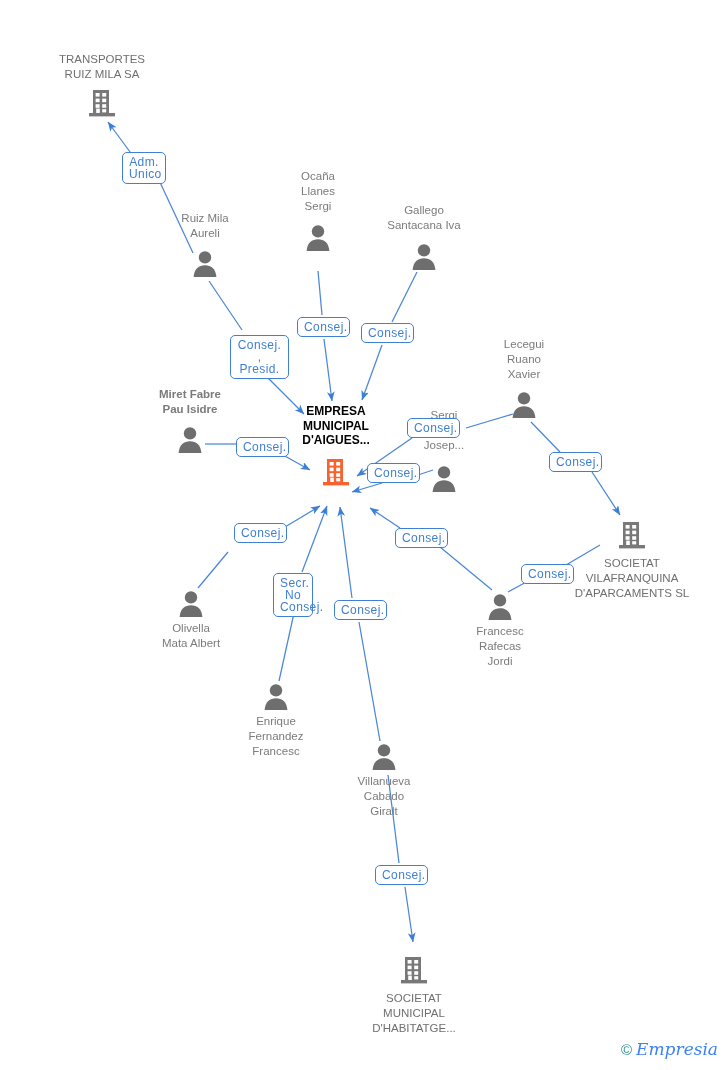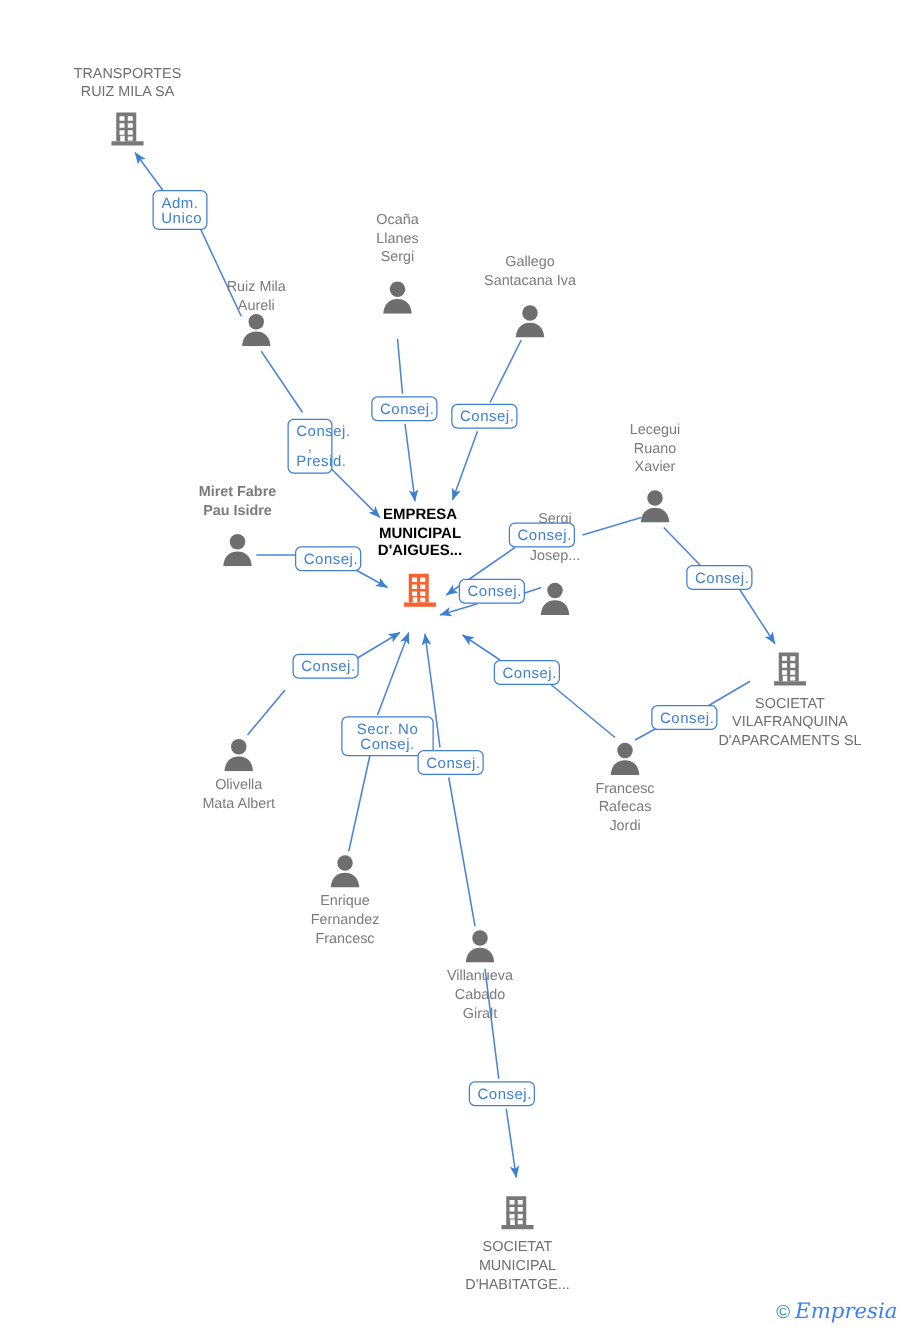--- a/index.html
+++ b/index.html
@@ -188,21 +188,21 @@
         <rect x="13.2" y="10.6" width="4" height="3.6" fill="#ffffff"></rect>
         <rect x="6.6" y="16.2" width="4" height="3.6" fill="#ffffff"></rect>
         <rect x="13.2" y="16.2" width="4" height="3.6" fill="#ffffff"></rect>
         <rect x="7.2" y="20.6" width="3.6" height="4.4" fill="#ffffff"></rect>
         <rect x="13.2" y="21.2" width="4" height="3.2" fill="#ffffff"></rect>
       </svg>
     </div>
   </div>
 
   <div class="node person" style="left:205px;top:211px;width:0;">
-    <div class="label" style="top:0px;margin-top:12px;">Ruiz Mila
+    <div class="label" style="top:0px;">Ruiz Mila
 Aureli</div>
     <div class="icon" style="top:38px;">
       <svg class="person-ico" viewBox="0 0 28 28">
         <circle cx="14" cy="8.4" r="6.2" fill="#6e6e6e"></circle>
         <path d="M2.6,28 C3.2,19.6 8,16.2 14,16.2 C20,16.2 24.8,19.6 25.4,28 Z" fill="#6e6e6e"></path>
       </svg>
     </div>
   </div>
 
   <div class="node person" style="left:318px;top:169px;width:0;">
@@ -305,42 +305,42 @@
       </svg>
     </div>
     <div class="label" style="top:32px;">Francesc
 Rafecas
 Jordi</div>
   </div>
 
   <div class="badge" style="left:122px;top:152px;width:44px;">Adm.
 Unico</div>
 
-  <div class="badge" style="left:230px;top:335px;width:36px;">Consej. ,
+  <div class="badge" style="left:230px;top:335px;width:59px;">Consej. ,
 Presid.</div>
 
   <div class="badge" style="left:297px;top:317px;width:53px;">Consej.</div>
 
   <div class="badge" style="left:361px;top:323px;width:53px;">Consej.</div>
 
   <div class="badge" style="left:236px;top:437px;width:53px;">Consej.</div>
 
   <div class="badge" style="left:407px;top:418px;width:53px;">Consej.</div>
 
   <div class="badge" style="left:367px;top:463px;width:53px;">Consej.</div>
 
   <div class="badge" style="left:549px;top:452px;width:53px;">Consej.</div>
 
   <div class="badge" style="left:521px;top:564px;width:53px;">Consej.</div>
 
   <div class="badge" style="left:395px;top:528px;width:53px;">Consej.</div>
 
   <div class="badge" style="left:234px;top:523px;width:53px;">Consej.</div>
 
-  <div class="badge" style="left:273px;top:573px;width:74px;">Secr.  No
+  <div class="badge" style="left:273px;top:573px;width:40px;">Secr.  No
 Consej.</div>
 
   <div class="badge" style="left:334px;top:600px;width:53px;">Consej.</div>
 
   <div class="badge" style="left:375px;top:865px;width:53px;">Consej.</div>
 
   <div id="watermark">
     <span class="cmark">©</span>
     <span class="wname">Empresia</span>
   </div>

